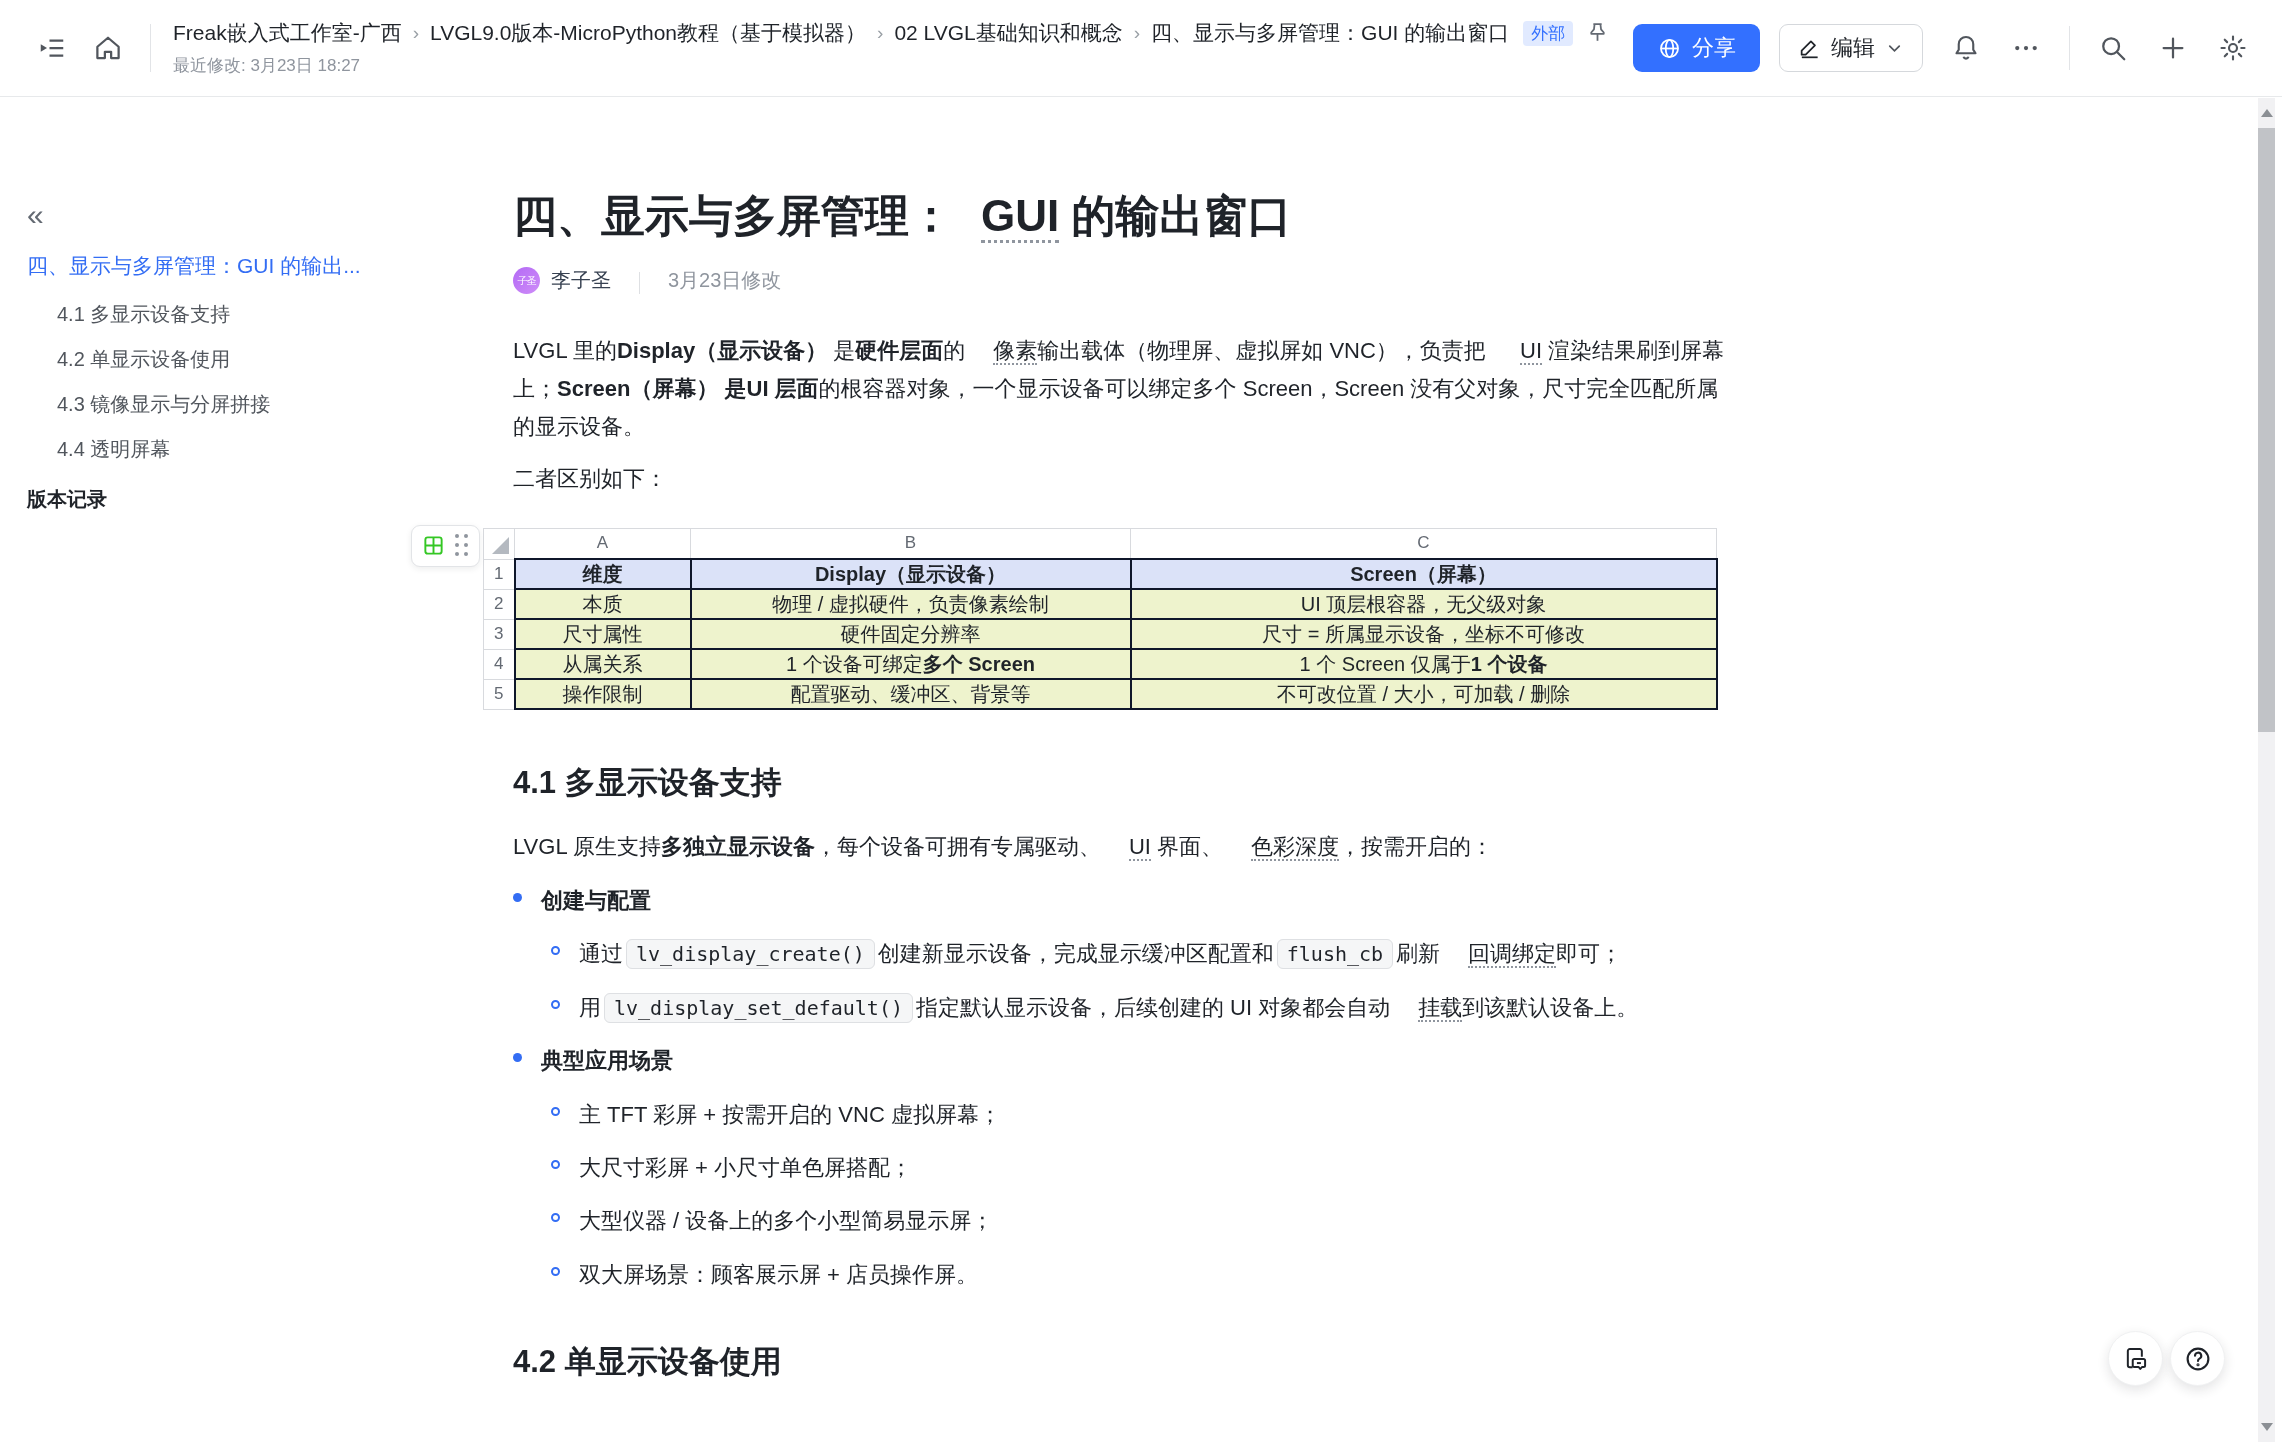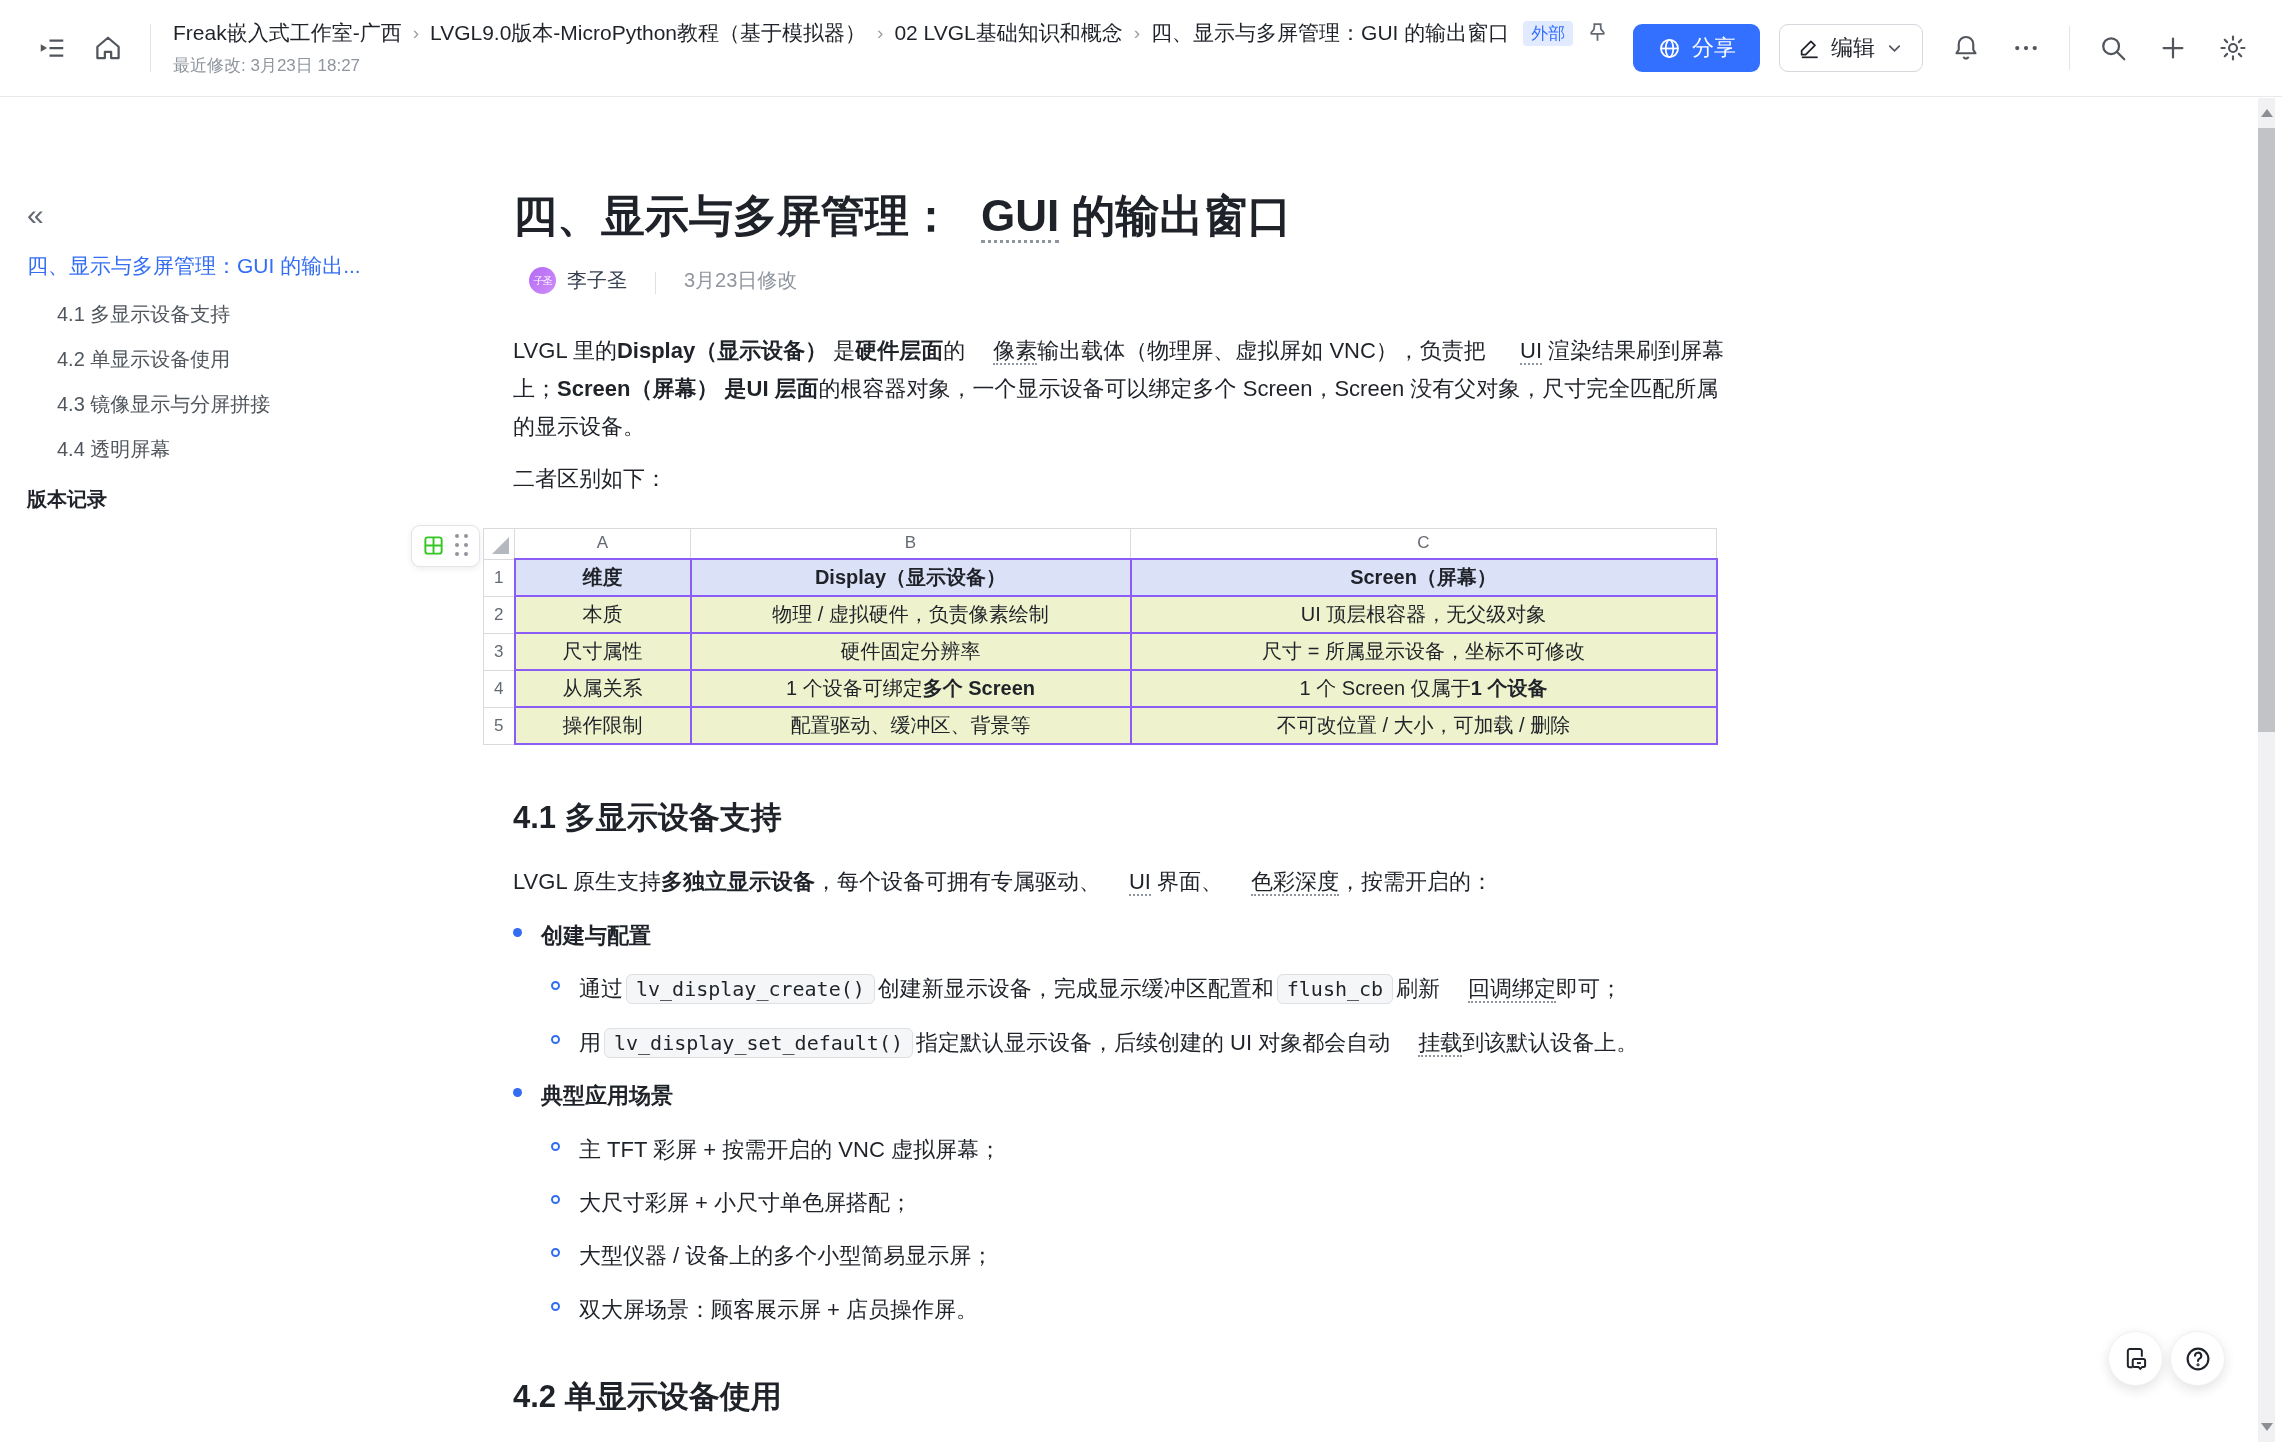--- a/index.html
+++ b/index.html
@@ -44,21 +44,21 @@
     white-space:nowrap; overflow:hidden; cursor:pointer; }
   .toc-item { margin-top:24px; padding-left:30px; font-size:20px; color:#51565d; white-space:nowrap;
     overflow:hidden; cursor:pointer; line-height:1.05; }
   .toc-version { margin-top:26px; font-size:20px; font-weight:700; color:#1f2329; cursor:pointer; }
 
   
   .doc { width:1240px; flex:none; padding-top:88px; }
   .doc-inner { width:1213px; margin-left:27px; }
   .doc-title { font-size:44px; font-weight:700; line-height:1.35; color:#1f2329; }
   .doc-title .su { border-bottom:3px dotted #8f959e; }
-  .meta { display:flex; align-items:flex-end; margin-top:22px;margin-left:16px; }
+  .meta { display:flex; align-items:flex-end; margin-top:22px; }
   .avatar { width:27px; height:27px; border-radius:50%; flex:none;
     background:linear-gradient(135deg,#b36af5,#cf8df8); color:#fff; font-size:10px;
     display:flex; align-items:center; justify-content:center; letter-spacing:-1px; }
   .author { margin-left:11px; font-size:20px; color:#374151; cursor:pointer; }
   .meta-div { width:1px; height:22px; background:#dee0e3; margin:0 28px; }
   .meta-date { font-size:20px; color:#8f959e; }
   .para { margin-top:38px; font-size:22px; line-height:1.72; color:#1f2329; }
   .para2 { margin-top:14px; font-size:22px; line-height:1.72; }
   code, .code { font-family:"DejaVu Sans Mono","Liberation Mono",monospace; font-size:20px;
     background:var(--code-bg,#f5f6f7); border:1px solid var(--border,#dee0e3); border-radius:6px;
@@ -71,21 +71,21 @@
     display:flex; align-items:center; padding:0 10px; gap:10px; cursor:pointer; }
   .dots6 { display:grid; grid-template-columns:repeat(2,5px); grid-auto-rows:5px; gap:4px; }
   .dots6 i { width:4px; height:4px; border-radius:50%; background:#8f959e; }
   table.sheet { border-collapse:collapse; table-layout:fixed; }
   .sheet col.c-gut { width:31px; } .sheet col.c-a { width:176px; }
   .sheet col.c-b { width:440px; } .sheet col.c-c { width:586px; }
   .sheet .colhead td { height:31px; border:1px solid #d8dade; background:#fff;
     color:#646a73; font-size:17px; text-align:center; cursor:pointer; }
   .sheet td.gut { border:1px solid #d8dade; background:#fff; color:#646a73; font-size:17px;
     text-align:center; cursor:pointer; }
-  .sheet td.cell { border:2px solid #8b5cf6; font-size:20px; text-align:center; height:37px;
+  .sheet td.cell { border:2px solid #0f172a; font-size:20px; text-align:center; height:30px;
     background:var(--table-row-bg,#eef3cd); padding:0 8px; cursor:cell; }
   .sheet tr.hrow td.cell { background:var(--table-header-bg,#dbe2f8); font-weight:700; }
   .corner { position:relative; }
   .corner .tri { position:absolute; right:5px; bottom:5px; width:0; height:0;
     border-left:17px solid transparent; border-bottom:17px solid #b4b9c0; }
 
   
   .h2 { margin-top:52px; font-size:31px; font-weight:700; color:#1f2329; }
   .bullets { margin-top:10px; }
   .b-item { display:flex; margin-top:16px; font-size:22px; line-height:1.7; color:#1f2329; }

